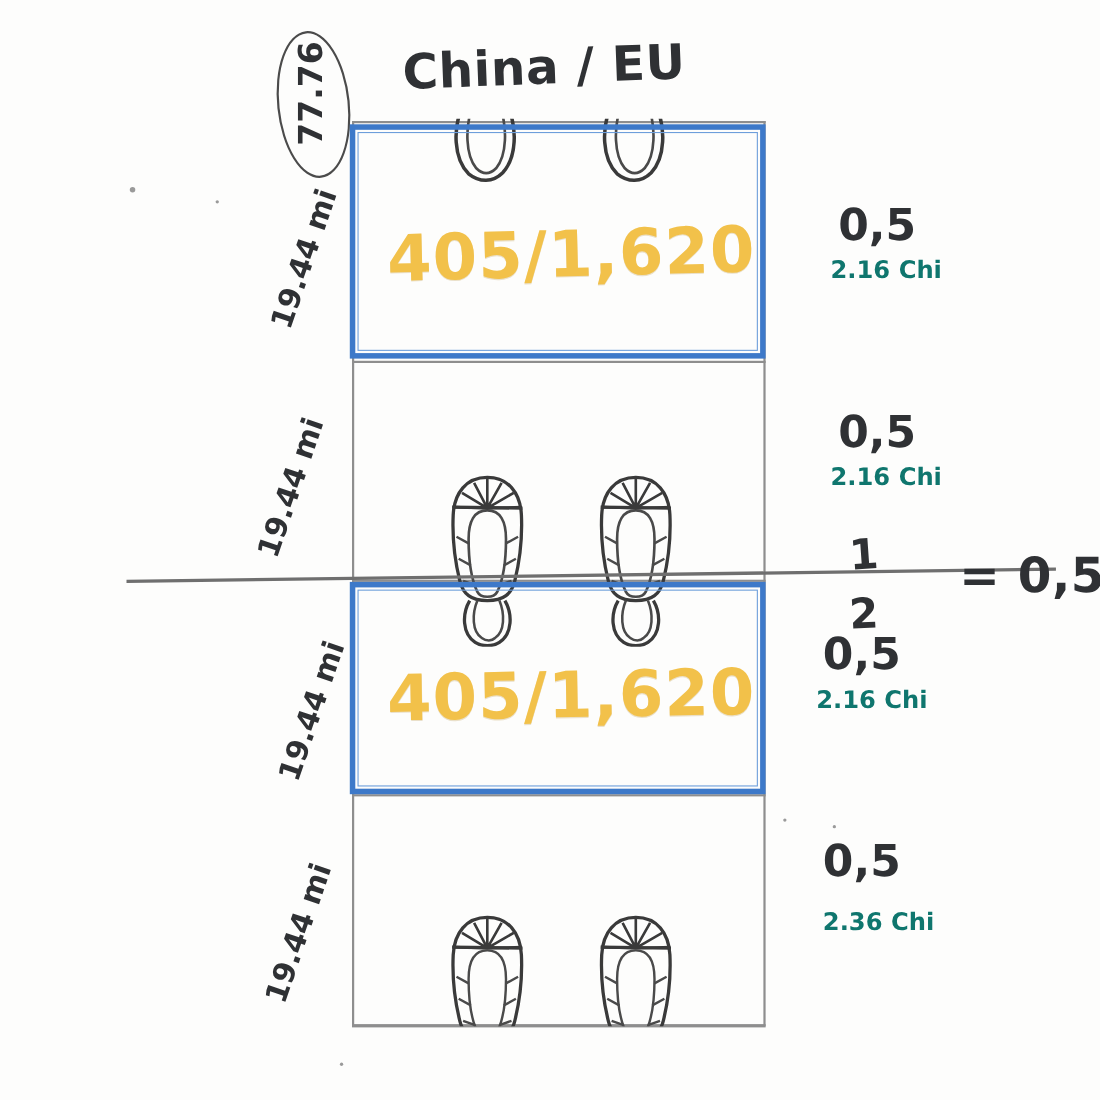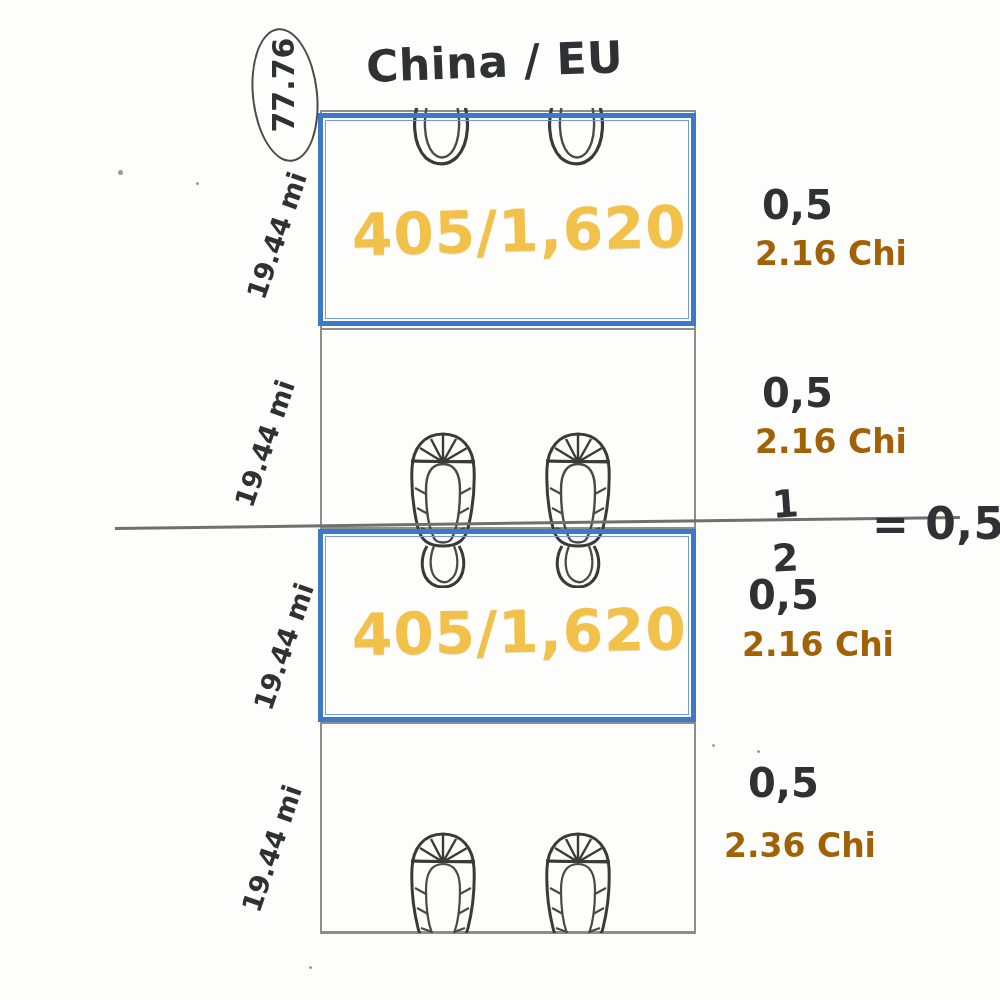--- a/index.html
+++ b/index.html
@@ -113,22 +113,22 @@
 
   
   .right-big {
     position: absolute;
     font-size: 40px;
     color: #2f3134;
     font-weight: 600;
   }
   .right-small {
     position: absolute;
-    font-size: 33px;
-    color: #a16207;
+    font-size: 22px;
+    color: #0f766e;
     font-weight: 600;
   }
 
   
   #frac-num { position: absolute; left: 772px; top: 482px; font-size: 38px; color:#2f3134; font-weight:600; transform: rotate(-4deg); }
   #frac-den { position: absolute; left: 772px; top: 536px; font-size: 38px; color:#2f3134; font-weight:600; transform: rotate(-3deg); }
   #frac-eq  { position: absolute; left: 872px; top: 498px; font-size: 44px; color:#2f3134; font-weight:600; }
 
   
   #long-line {
@@ -254,21 +254,21 @@
   <div class="right-big" style="left:762px; top:182px;">0,5</div>
   <div class="right-small" style="left:755px; top:234px;">2.16 Chi</div>
 
   <div class="right-big" style="left:762px; top:370px;">0,5</div>
   <div class="right-small" style="left:755px; top:422px;">2.16 Chi</div>
 
   <div class="right-big" style="left:748px; top:572px;">0,5</div>
   <div class="right-small" style="left:742px; top:625px;">2.16 Chi</div>
 
   <div class="right-big" style="left:748px; top:760px;">0,5</div>
-  <div class="right-small" style="left:724px; top:826px;">2.36 Chi</div>
+  <div class="right-small" style="left:748px; top:826px;">2.36 Chi</div>
 
   <div class="dot" style="left:118px; top:170px; width:5px; height:5px;"></div>
   <div class="dot" style="left:196px; top:182px; width:3px; height:3px;"></div>
   <div class="dot" style="left:757px; top:750px; width:3px; height:3px;"></div>
   <div class="dot" style="left:712px; top:744px; width:3px; height:3px;"></div>
   <div class="dot" style="left:309px; top:966px; width:3px; height:3px;"></div>
 
 </div>
 
 </body></html>

